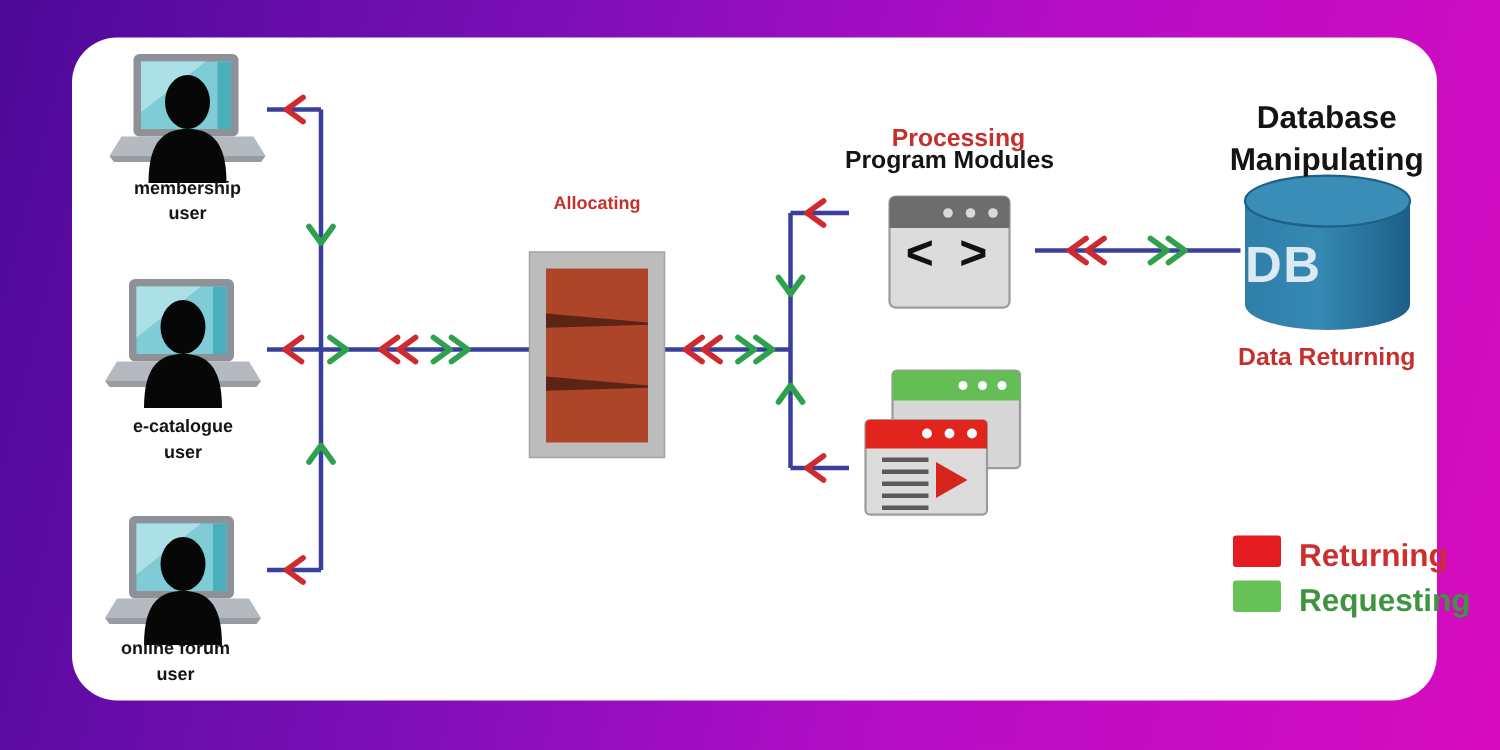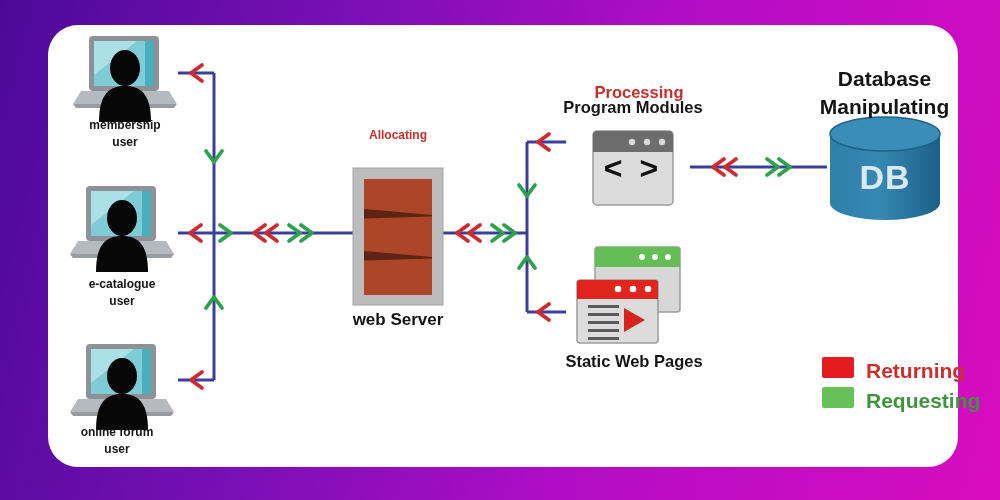--- a/index.html
+++ b/index.html
@@ -14,21 +14,21 @@
   }
   svg.diagram{position:absolute;left:0;top:0;width:1000px;height:500px;}
   .lbl{position:absolute;font-weight:bold;text-align:center;white-space:pre-line;color:#141414;}
   .lbl-user{font-size:12px;line-height:1.45;width:150px;}
   .lbl-red{color:#c5302c;}
   .ln{stroke:#3a3f9b;stroke-width:3;fill:none;}
   use.ar{stroke:#cf2b2f;fill:none;stroke-width:3.8;stroke-linecap:round;stroke-linejoin:round;}
   use.ag{stroke:#2ea14d;fill:none;stroke-width:3.8;stroke-linecap:round;stroke-linejoin:round;}
   .glyph{position:absolute;left:593px;top:150px;width:80px;text-align:center;
          font-size:32px;font-weight:bold;color:#111;letter-spacing:4px;}
-  .dbtxt{position:absolute;left:830px;top:158px;width:110px;text-align:center;
+  .dbtxt{position:absolute;left:830px;top:158px;width:110px;text-align:left;
          font-size:34px;font-weight:bold;color:#dbe9f3;letter-spacing:1px;}
   .swatch{position:absolute;width:32px;height:21px;border-radius:2px;}
   .legend-lbl{position:absolute;font-size:21px;font-weight:bold;}
 </style>
 </head>
 <body>
 
 <div class="stage">
   <div class="card"></div>
 
@@ -140,29 +140,28 @@
   </svg>
 
   <div class="lbl lbl-user" style="left:50px;top:117px;">membership
 user</div>
   <div class="lbl lbl-user" style="left:47px;top:276px;">e-catalogue
 user</div>
   <div class="lbl lbl-user" style="left:42px;top:424px;text-align:center;">online forum
 user</div>
 
   <div class="lbl lbl-red" style="left:348px;top:128px;width:100px;font-size:12px;">Allocating</div>
-  <div class="lbl" style="left:343px;top:310px;width:110px;font-size:17px;">web Server</div>
 
   <div class="lbl lbl-red" style="left:584px;top:83px;width:110px;font-size:16.5px;">Processing</div>
   <div class="lbl" style="left:558px;top:98px;width:150px;font-size:16.5px;">Program Modules</div>
   <div class="glyph">&lt; &gt;</div>
 
-  <div class="lbl" style="left:558px;top:352px;width:152px;font-size:16.5px;">Static Web Pages</div>
 
   <div class="lbl" style="left:812px;top:65px;width:145px;font-size:21px;line-height:1.35;">Database
 Manipulating</div>
   <div class="dbtxt">DB</div>
+  <div class="lbl lbl-red" style="left:812px;top:229px;width:145px;font-size:16.5px;">Data Returning</div>
 
   <div class="swatch" style="left: 822px; top: 357px; background: rgb(228, 27, 31);"></div>
   <div class="legend-lbl" style="left: 866px; top: 359px; color: rgb(205, 47, 47);">Returning</div>
   <div class="swatch" style="left: 822px; top: 387px; background: rgb(102, 194, 87);"></div>
   <div class="legend-lbl" style="left: 866px; top: 389px; color: rgb(63, 148, 64);">Requesting</div>
 </div>
 
 </body></html>

